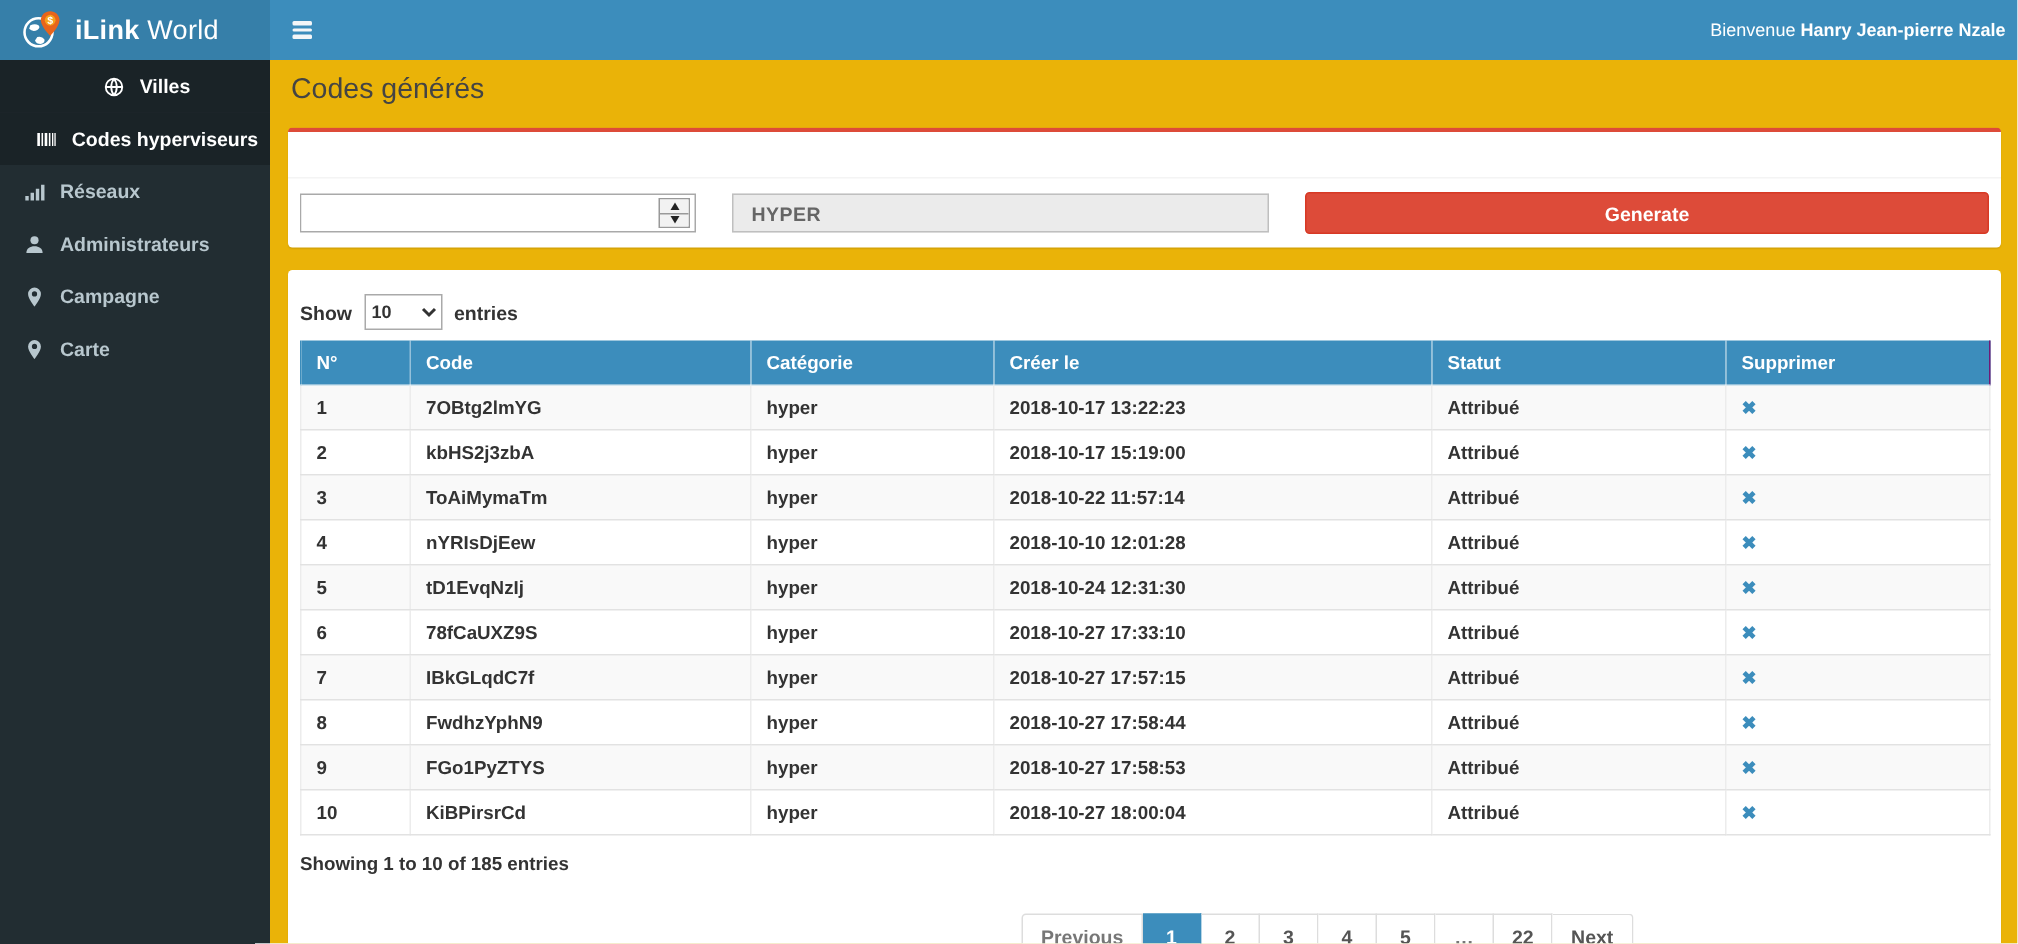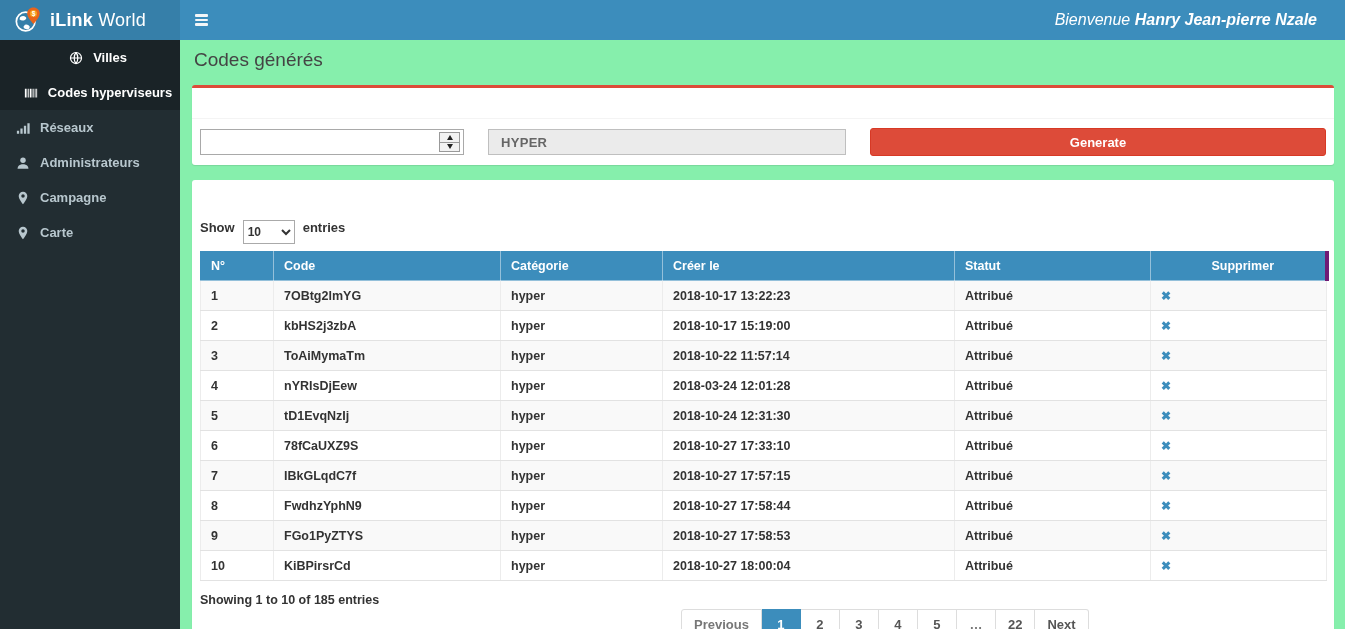--- a/index.html
+++ b/index.html
@@ -9,55 +9,55 @@
     background:#ecf0f5;color:#333;
   }
   
   .topbar{position:absolute;top:0;left:0;right:0;height:40px;display:flex;z-index:5;}
   .brand{width:180px;height:40px;background:#367fa9;display:flex;align-items:center;gap:8px;padding-left:14px;box-sizing:border-box;}
   .brand-title{color:#fff;font-size:18px;font-weight:400;letter-spacing:.2px;white-space:nowrap;}
   .brand-title b{font-weight:700;}
   .navbar{flex:1;background:#3c8dbc;display:flex;align-items:center;justify-content:space-between;}
   .hamburger{width:42px;height:40px;display:flex;flex-direction:column;align-items:center;justify-content:center;gap:2px;cursor:pointer;background:transparent;border:0;}
   .hamburger span{display:block;width:13px;height:2.5px;background:#f3f6f8;border-radius:1px;}
-  .welcome{color:#fff;font-size:16px;padding-right:28px;white-space:nowrap;font-style:italic;}
+  .welcome{color:#fff;font-size:12px;padding-right:8px;white-space:nowrap;}
   .welcome b{font-weight:700;}
   
   .sidebar{position:absolute;top:40px;left:0;bottom:0;width:180px;background:#222d32;z-index:4;}
   .side-item{height:35px;display:flex;align-items:center;gap:10px;padding-left:16px;color:#b8c7ce;font-size:13px;font-weight:600;cursor:pointer;box-sizing:border-box;}
   .side-item.active{background:#1a2327;color:#fff;justify-content:center;}
   .side-item .ic{width:14px;height:14px;display:inline-flex;flex:0 0 14px;}
   .side-item .ic svg{width:14px;height:14px;}
   
-  .content{position:absolute;top:40px;left:180px;right:0;bottom:0;padding:8px 11px 0 12px;box-sizing:border-box;overflow:hidden;background:#86efac;}
+  .content{position:absolute;top:40px;left:180px;right:0;bottom:0;padding:8px 11px 0 12px;box-sizing:border-box;overflow:hidden;background:#eab308;}
   .page-title{font-size:19px;font-weight:400;color:#444;margin:0 0 13px 2px;line-height:24px;}
   .box{background:#fff;border-radius:3px;box-shadow:0 1px 1px rgba(0,0,0,.1);}
   .box-danger{border-top:3px solid #dd4b39;}
   .box1-header{height:30px;}
   .box1-divider{height:0;border-bottom:1px solid #f4f4f4;}
   .box1-body{display:flex;align-items:center;gap:24px;padding:9px 8px;}
   .num-wrap{width:264px;height:26px;border:1px solid #a9a9a9;background:#fff;display:flex;align-items:stretch;box-sizing:border-box;}
   .num-wrap input{flex:1;border:0;outline:none;font:600 13px "Liberation Sans",sans-serif;padding:0 6px;min-width:0;}
   .spinner{width:19px;margin:2px 3px 2px 0;display:flex;flex-direction:column;border:1px solid #999;}
   .spin-btn{flex:1;background:#f2f2f2;display:flex;align-items:center;justify-content:center;cursor:pointer;}
   .spin-btn + .spin-btn{border-top:1px solid #999;}
   .tri-up{width:0;height:0;border-left:3.5px solid transparent;border-right:3.5px solid transparent;border-bottom:5px solid #222;}
   .tri-down{width:0;height:0;border-left:3.5px solid transparent;border-right:3.5px solid transparent;border-top:5px solid #222;}
   .cat-input{width:358px;height:26px;box-sizing:border-box;border:1px solid #bfbfbf;background:#ebebeb;color:#666;font:700 13px "Liberation Sans",sans-serif;padding:0 12px;letter-spacing:.3px;}
   .generate-btn{flex:1;height:28px;background:#dd4b39;border:1px solid #d73925;border-radius:3px;color:#fff;font:600 13px "Liberation Sans",sans-serif;cursor:pointer;}
   
   .box2{margin-top:15px;height:460px;padding:0 8px;box-sizing:border-box;position:relative;}
-  .controls{padding-top:40px;display:flex;align-items:flex-start;font-size:13px;font-weight:700;color:#333;}
+  .controls{padding-top:16px;display:flex;align-items:center;font-size:13px;font-weight:700;color:#333;}
   .controls select{margin:0 8px;width:52px;height:24px;border:1px solid #aaa;background:#fff;font:600 12px "Liberation Sans",sans-serif;color:#333;}
   .search-group{position:absolute;left:505px;top:42px;display:flex;align-items:center;font-size:13px;font-weight:700;}
   .search-group input{margin-left:3px;width:116px;height:22px;border:1px solid #bbb;box-sizing:content-box;font:600 12px "Liberation Sans",sans-serif;padding:0 4px;outline:none;background:#fff;}
   table.data{width:1126px;border-collapse:collapse;table-layout:fixed;margin-top:7px;font-size:12.5px;}
   table.data th{background:#3c8dbc;color:#fff;font-weight:700;text-align:left;height:29px;padding:0 0 0 10px;border:1px solid rgba(255,255,255,.45);border-top:none;font-size:12.5px;}
   table.data th:first-child{border-left:1px solid #3c8dbc;}
-  table.data th:last-child{border-right:4px solid #701a75;text-align:center;}
+  table.data th:last-child{border-right:1px solid #701a75;}
   table.data td{height:29px;padding:0 0 0 10px;border:1px solid #ececec;border-bottom:1px solid #e2e2e2;font-weight:600;color:#333;}
   table.data tr.odd td{background:#f9f9f9;}
   table.data tr.even td{background:#fff;}
   .del-x{color:#3c8dbc;font-weight:700;font-size:12px;cursor:pointer;}
   .info-line{margin-top:12px;font-size:12.5px;font-weight:600;color:#333;}
   
   .pagination{position:absolute;left:489px;top:429px;display:flex;}
   .page-btn{min-width:14px;text-align:center;padding:7px 12px;border:1px solid #ddd;border-left:none;background:#fff;color:#555;font:600 13px "Liberation Sans",sans-serif;cursor:pointer;}
   .page-btn:first-child{border-left:1px solid #ddd;border-radius:3px 0 0 3px;}
   .page-btn:last-child{border-radius:0 3px 3px 0;}
@@ -214,21 +214,21 @@
             <td>ToAiMymaTm</td>
             <td>hyper</td>
             <td>2018-10-22 11:57:14</td>
             <td>Attribué</td>
             <td><span class="del-x">✖</span></td>
           </tr>
           <tr class="even">
             <td>4</td>
             <td>nYRIsDjEew</td>
             <td>hyper</td>
-            <td>2018-03-24 12:01:28</td>
+            <td>2018-10-10 12:01:28</td>
             <td>Attribué</td>
             <td><span class="del-x">✖</span></td>
           </tr>
           <tr class="odd">
             <td>5</td>
             <td>tD1EvqNzIj</td>
             <td>hyper</td>
             <td>2018-10-24 12:31:30</td>
             <td>Attribué</td>
             <td><span class="del-x">✖</span></td>

